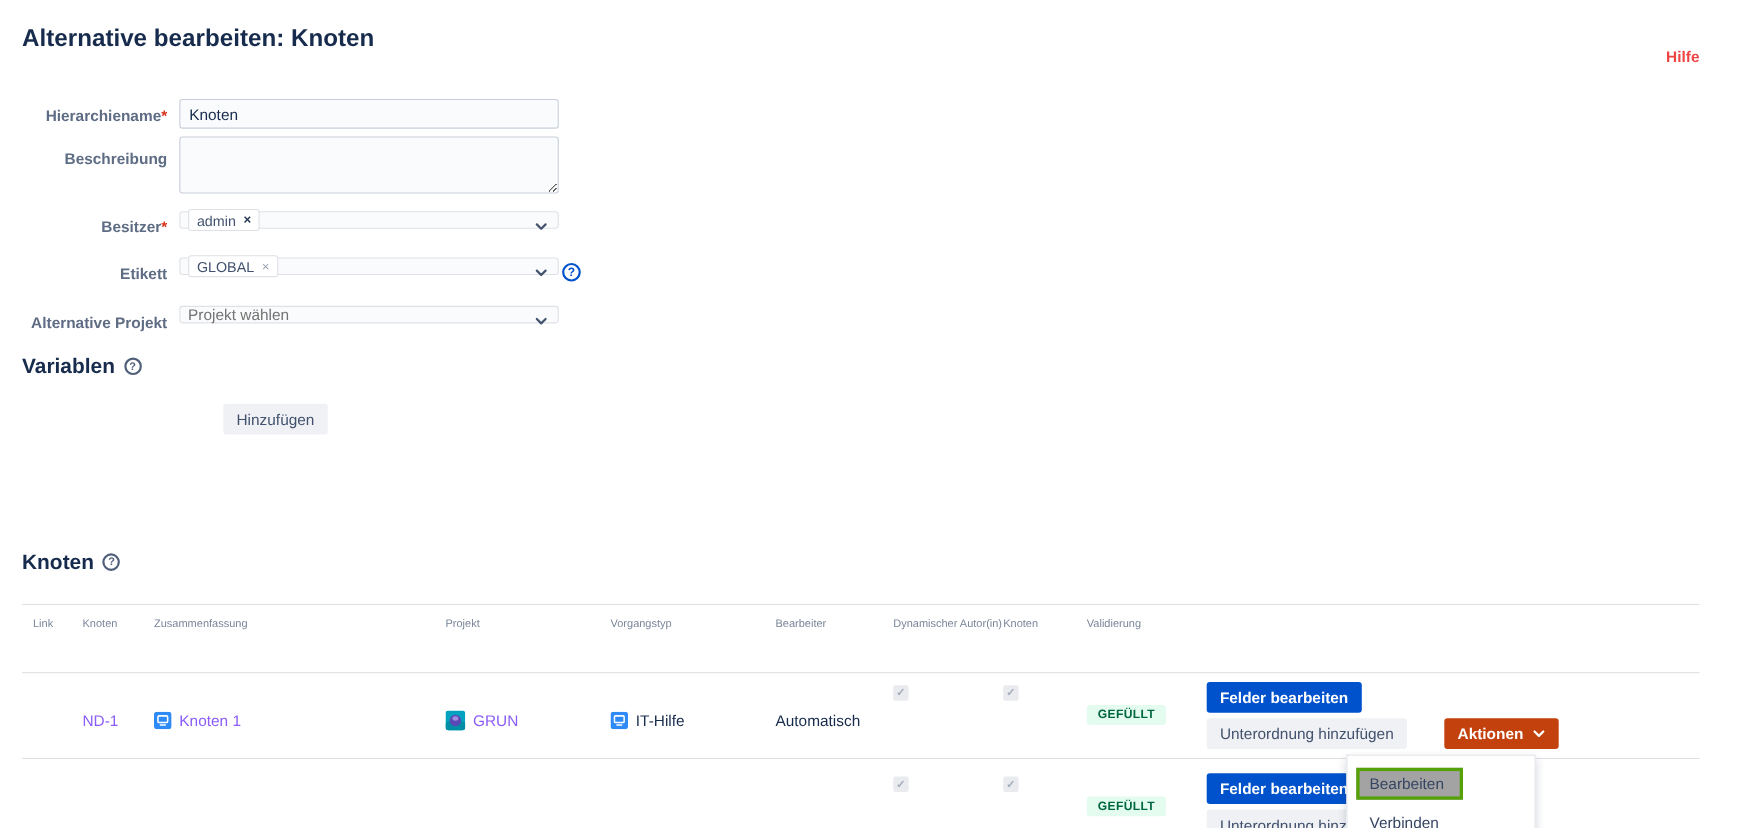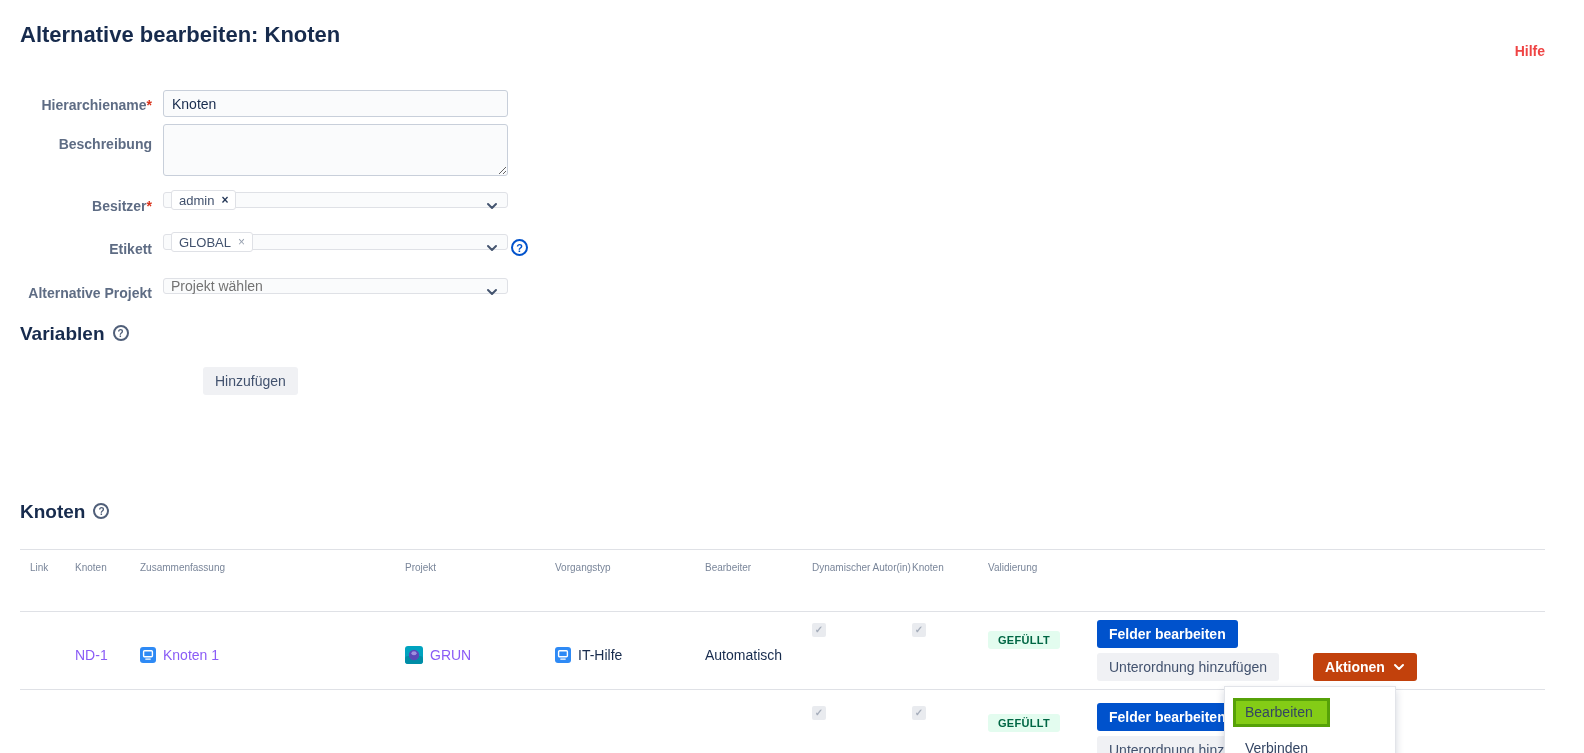--- a/index.html
+++ b/index.html
@@ -93,34 +93,34 @@
   .row-link { color:#8b5cf6; text-decoration:none; cursor:pointer; }
 
   .checkbox {
     width:14px; height:14px; background:#E9EBEF; border-radius:2px;
     display:inline-flex; align-items:center; justify-content:center; margin-top:2px;
   }
   .checkbox::after { content:"\2713"; color:#A5ADBA; font-size:10px; font-weight:700; }
 
   .badge {
     display:inline-block; background:#E3FCEF; color:#006644; font-size:11px; font-weight:700;
-    letter-spacing:.3px; border-radius:3px; padding:3px 10px; margin-top:11px;
+    letter-spacing:.3px; border-radius:3px; padding:3px 10px; margin-top:21px;
   }
   .actions-col { display:flex; flex-direction:column; gap:5px; align-items:flex-start; }
   .actions-line2 { display:flex; gap:14px; }
 
   
   .action-menu {
     position:absolute; left:1224px; top:686px; width:172px; height:115px; z-index:6;
     background:#fff; border:1px solid #E2E4E9; box-shadow:0 4px 8px rgba(9,30,66,.18); padding-top:5px;
   }
   .menu-item { display:block; padding:6px 20px; font-size:14px; color:#344563; cursor:pointer; }
   .green-box {
     display:inline-block; position:relative; left:-12px; border:3px solid #56A108;
-    padding:3px 14px 4px 9px; background:#84cc16;
+    padding:3px 14px 4px 9px; background:#a3a3a3;
   }
   .mi2 { margin-top:1px; }
 
   svg { display:block; }
 </style>
 </head>
 <body>
 
 <div id="app">
 

